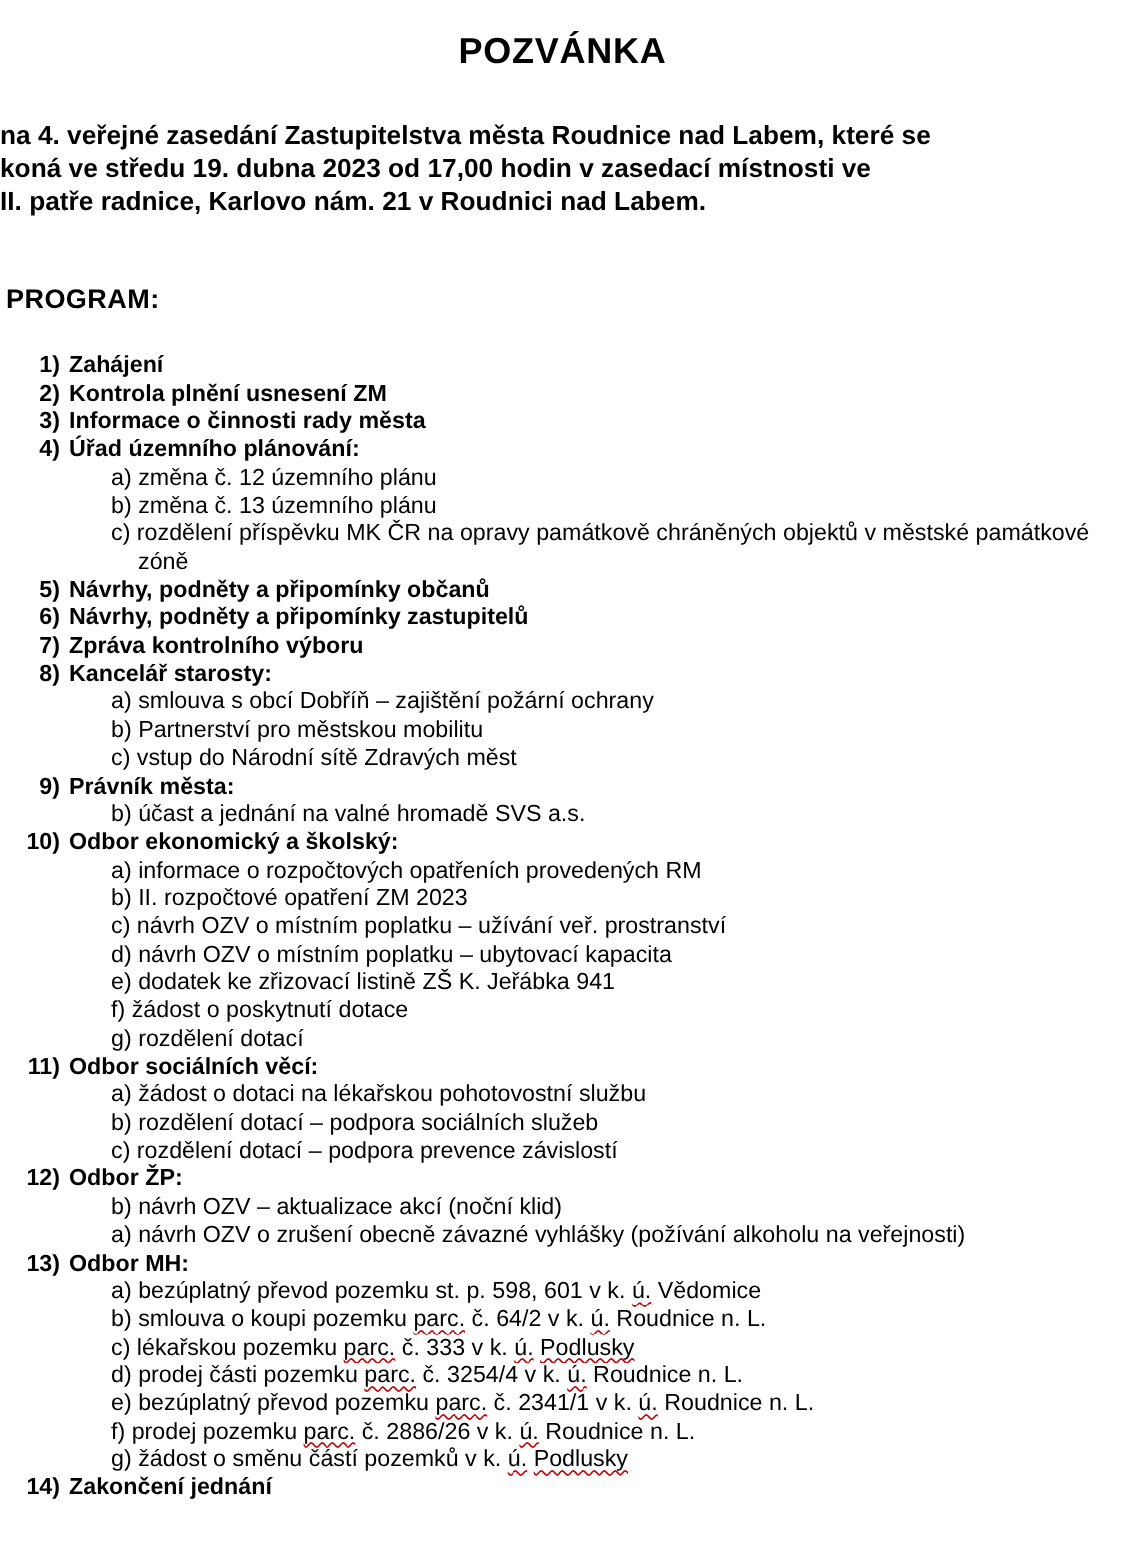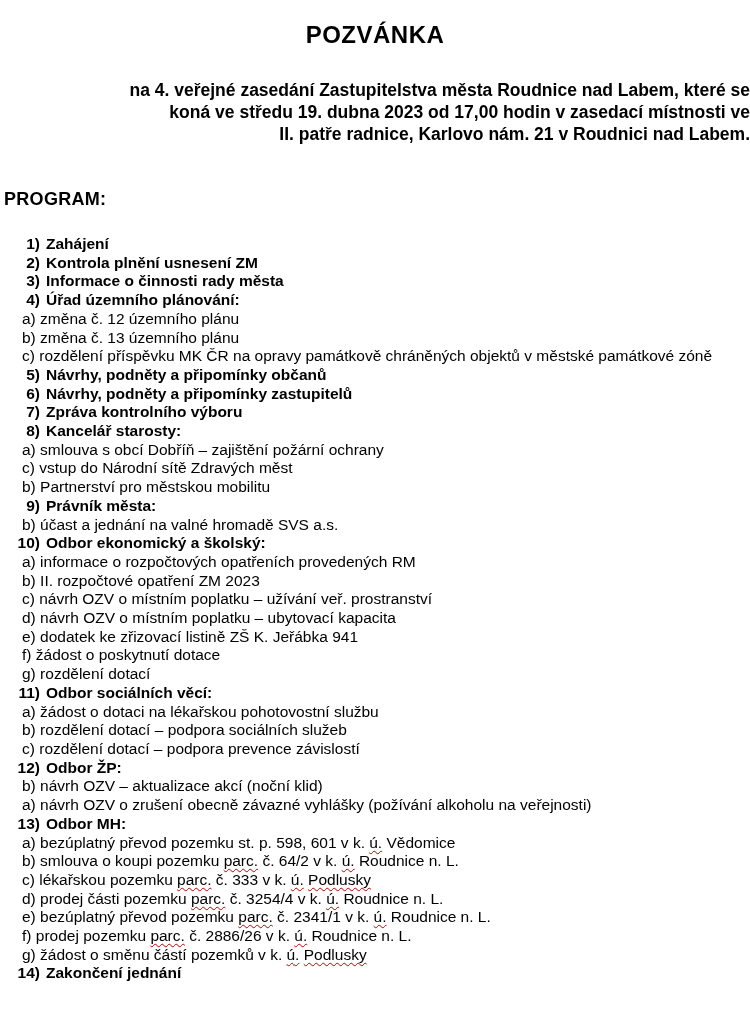--- a/index.html
+++ b/index.html
@@ -19,21 +19,21 @@
   .doc-title {
     padding-top: 21px;
     text-align: center;
     font-size: 24px;
     line-height: 27px;
     font-weight: bold;
     letter-spacing: 0.5px;
   }
   .intro {
     margin-top: 31px;
-    text-align: right;
+    text-align: left;
     font-size: 17.5px;
     line-height: 22px;
     font-weight: bold;
   }
   .program-heading {
     margin-top: 43px;
     margin-left: 4px;
     font-size: 18px;
     line-height: 22px;
     font-weight: bold;
@@ -53,21 +53,21 @@
     flex: none;
     width: 40px;
     text-align: right;
     font-weight: bold;
   }
   .item .title {
     margin-left: 6px;
     font-weight: bold;
   }
   .sub {
-    padding-left: 40px;
+    padding-left: 92px;
     text-indent: -18px; 
   }
   .sub .sub-label { }
   .sq {
     text-decoration: underline;
     text-decoration-style: wavy;
     text-decoration-color: var(--sq-color, #c00000);
     text-decoration-thickness: 1px;
     text-decoration-skip-ink: none;
     text-underline-offset: 2px;
@@ -117,22 +117,22 @@
       </div>
       <div class="item">
         <span class="num">7)</span>
         <span class="title">Zpráva kontrolního výboru</span>
       </div>
       <div class="item">
         <span class="num">8)</span>
         <span class="title">Kancelář starosty:</span>
       </div>
       <div class="sub"><span class="sub-label">a)</span> <span>smlouva s obcí Dobříň – zajištění požární ochrany</span></div>
+      <div class="sub"><span class="sub-label">b)</span> <span>Partnerství pro městskou mobilitu</span></div>
       <div class="sub"><span class="sub-label">c)</span> <span>vstup do Národní sítě Zdravých měst</span></div>
-      <div class="sub"><span class="sub-label">b)</span> <span>Partnerství pro městskou mobilitu</span></div>
       <div class="item">
         <span class="num">9)</span>
         <span class="title">Právník města:</span>
       </div>
       <div class="sub"><span class="sub-label">b)</span> <span>účast a jednání na valné hromadě SVS a.s.</span></div>
       <div class="item">
         <span class="num">10)</span>
         <span class="title">Odbor ekonomický a školský:</span>
       </div>
       <div class="sub"><span class="sub-label">a)</span> <span>informace o rozpočtových opatřeních provedených RM</span></div>

